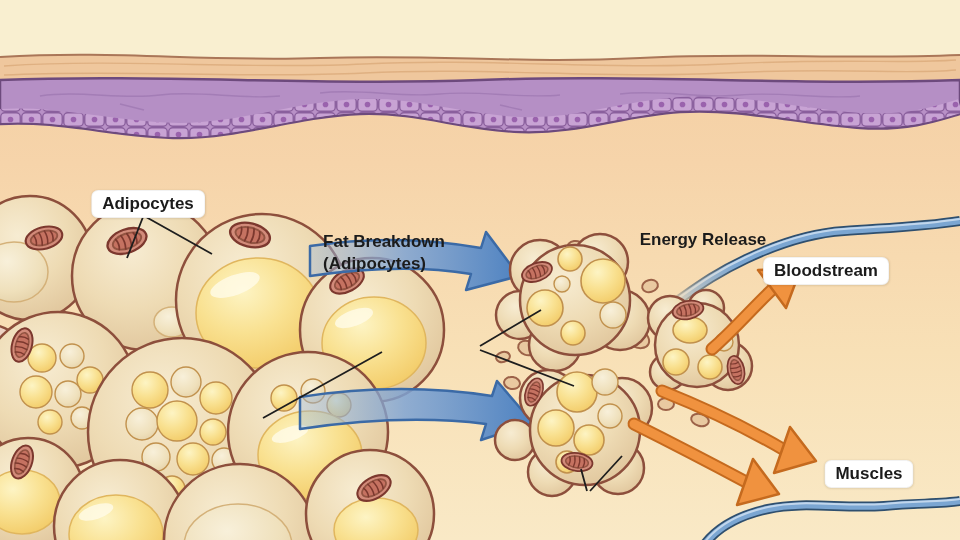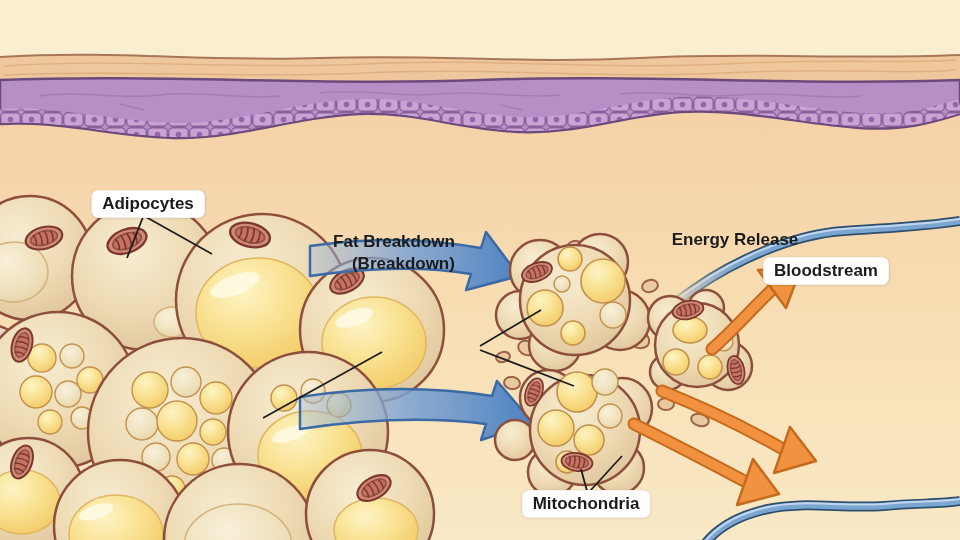--- a/index.html
+++ b/index.html
@@ -1,21 +1,21 @@
 <!DOCTYPE html>
 <html><head>
 <meta charset="utf-8">
 <style>
   html,body{margin:0;padding:0;background:#f9e8c4;}
   .stage{position:relative;width:960px;height:540px;overflow:hidden;
          font-family:"Liberation Sans","DejaVu Sans",sans-serif;}
   .stage svg{position:absolute;left:0;top:0;}
   .lbl{position:absolute;transform:translate(-50%,-50%);
        font-weight:bold;font-size:17px;line-height:1.3;color:#1b1b1b;
-       text-align:right;white-space:nowrap;}
+       text-align:left;white-space:nowrap;}
   .lbl.boxed{background:#ffffff;border:1px solid rgba(0,0,0,0.05);
        border-radius:7px;padding:2px 10px;box-shadow:0 1px 2px rgba(60,40,20,0.12);}
   .lbl span{display:block;}
 </style>
 </head>
 <body>
 
 <div class="stage">
 <svg width="960" height="540" viewBox="0 0 960 540">
   <defs>
@@ -252,26 +252,26 @@
   <g stroke="#1e1e1e" stroke-width="1.8" fill="none">
     <path d="M143,217 L127,258 M146,217 L212,254"></path>
     <path d="M382,352 L263,418 M480,346 L541,310 M480,350 L574,386"></path>
     <path d="M581,469 L587,491 M622,456 L590,491"></path>
   </g>
 </svg>
 
 <div class="lbl boxed" style="left:148px;top:204px">
   <span>Adipocytes</span>
 </div>
-<div class="lbl" style="left:394px;top:253px">
+<div class="lbl" style="left:384px;top:253px">
   <span>Fat Breakdown</span>
-  <span>(Breakdown)</span>
-</div>
-<div class="lbl" style="left:735px;top:240px">
+  <span>(Adipocytes)</span>
+</div>
+<div class="lbl" style="left:703px;top:240px">
   <span>Energy Release</span>
 </div>
 <div class="lbl boxed" style="left:826px;top:271px">
   <span>Bloodstream</span>
 </div>
-<div class="lbl boxed" style="left:586px;top:504px">
-  <span>Mitochondria</span>
+<div class="lbl boxed" style="left:869px;top:474px">
+  <span>Muscles</span>
 </div>
 </div>
 
 </body></html>

